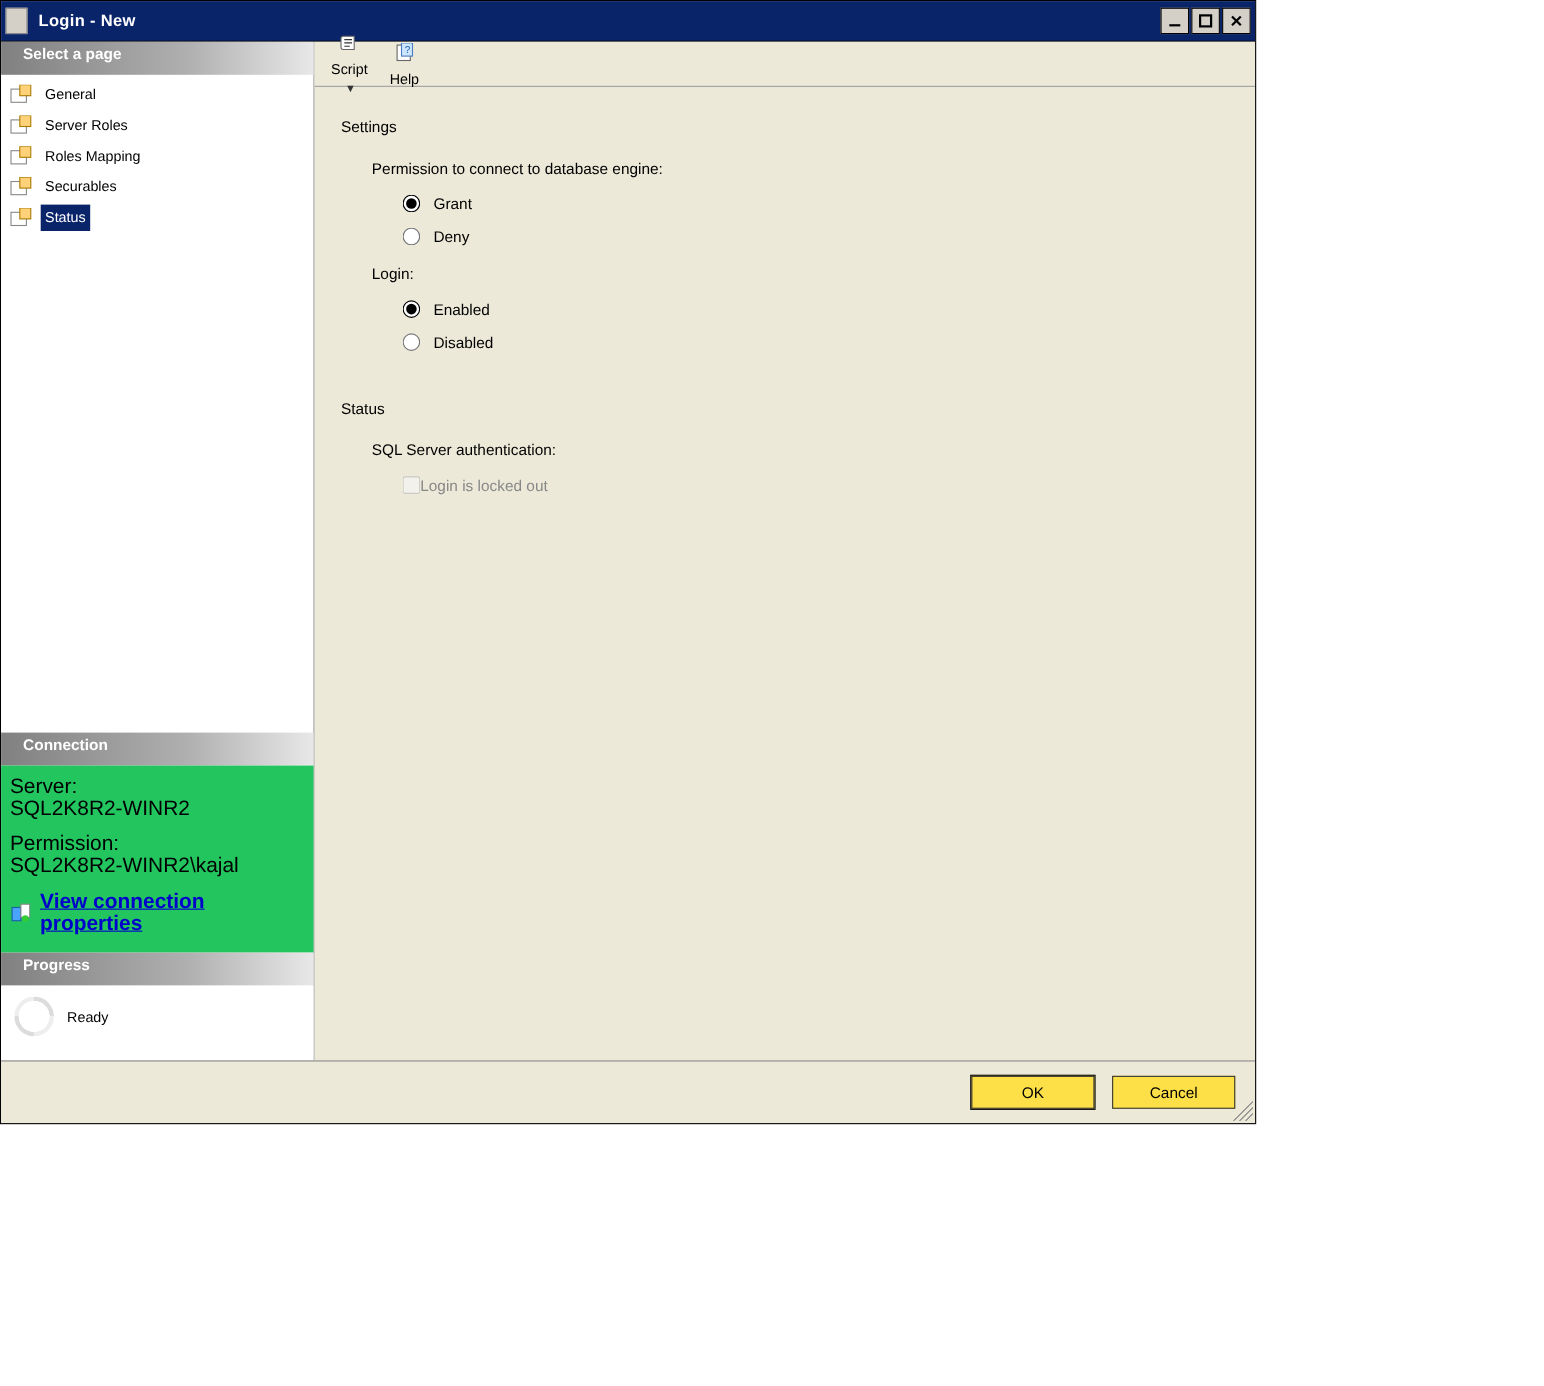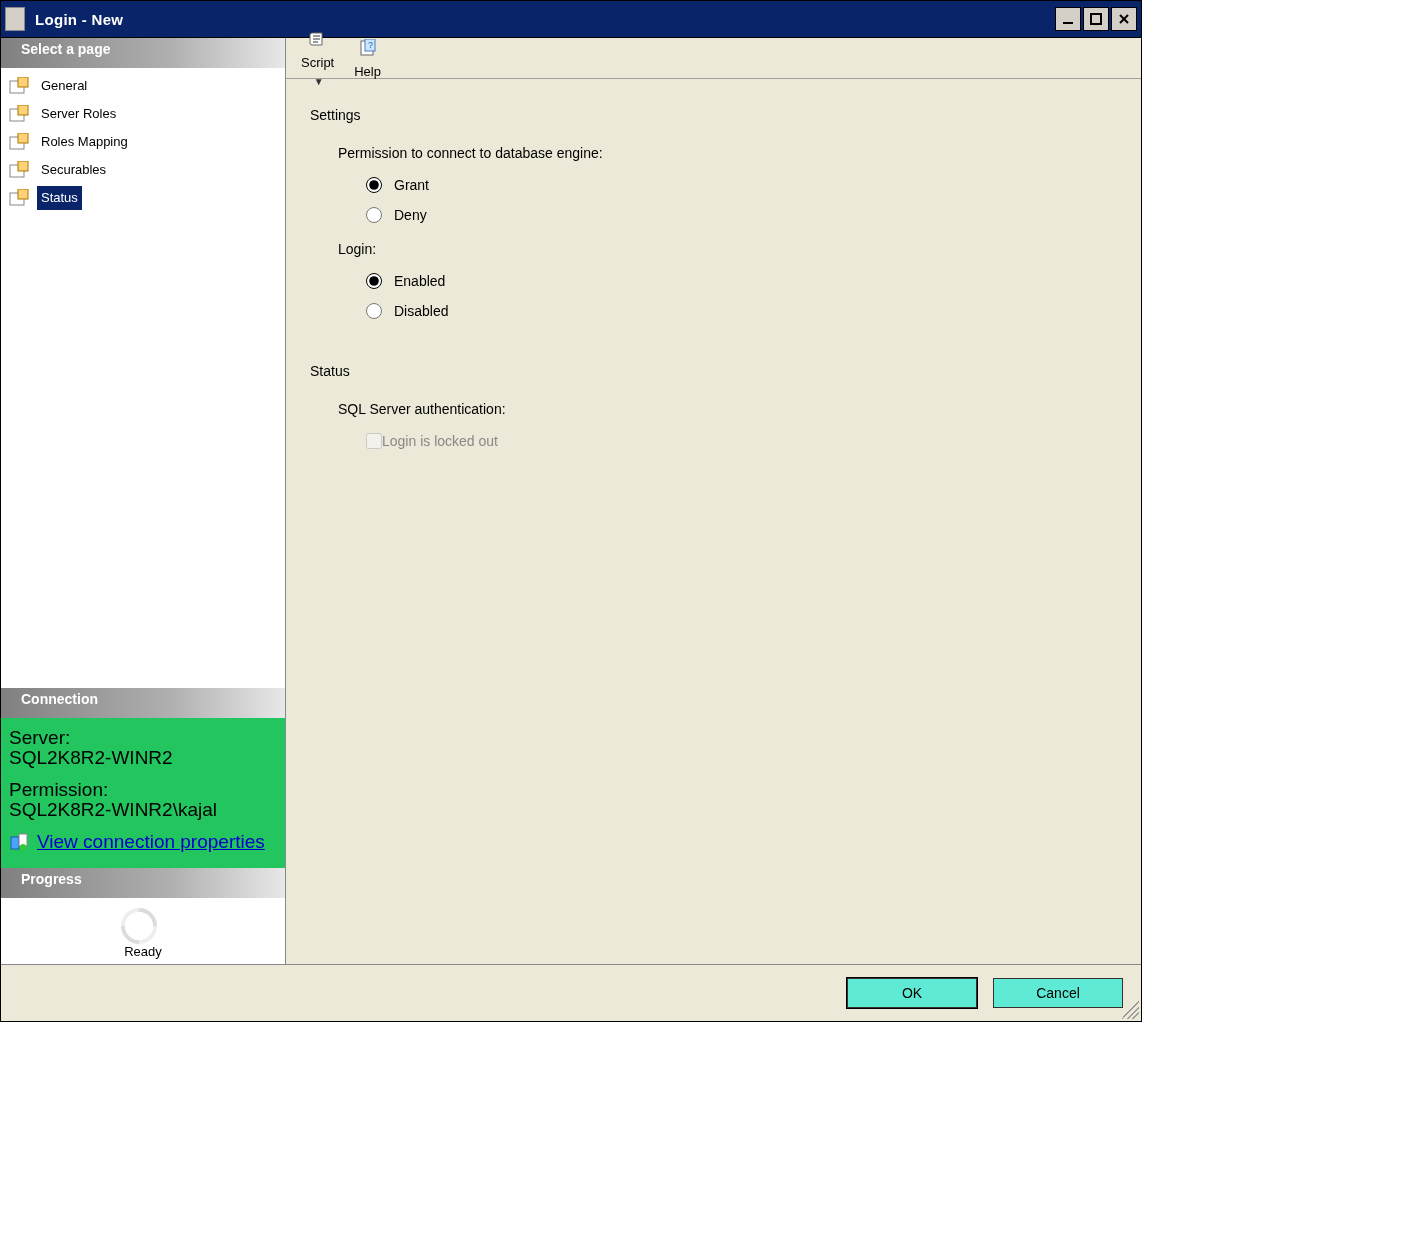--- a/index.html
+++ b/index.html
@@ -87,23 +87,23 @@
   background: #0a246a;
   color: #fff;
 }
 .left-spacer { flex: 1; }
 
 .connection-block { padding: 10px 8px 16px 8px; background: #22c55e; font-size: 19px; line-height: 20px; }
 .connection-block .pair { margin-bottom: 12px; }
 .connection-block a {
   color: #0000cd; text-decoration: underline;
 }
-.conn-link-row { display: flex; align-items: center; gap: 8px; margin-top: 6px; }
-
-.progress-block { padding: 10px 8px 5px 8px; background:#fff; display:flex; align-items:center;flex-direction:column; }
+.conn-link-row { display: flex; align-items: center; gap: 8px; margin-top: 6px; font-weight: bold; }
+
+.progress-block { padding: 10px 8px 22px 8px; background:#fff; display:flex; align-items:center; }
 .spinner {
   width: 36px; height: 36px; margin-right: 12px; margin-left: 4px;
   border-radius: 50%;
   background:
     radial-gradient(circle at center, #fff 55%, transparent 56%),
     conic-gradient(#dcdcdc 0 25%, #eee 0 50%, #dcdcdc 0 75%, #eee 0 100%);
 }
 
 
 .right-panel {
@@ -157,22 +157,22 @@
 
 .bottom-bar {
   border-top: 1px solid #888;
   background: #ece9d8;
   height: 56px;
   display: flex; justify-content: flex-end; align-items: center;
   padding: 0 18px; gap: 16px;
   position: relative;
 }
 .bottom-bar button {
-  width: 130px; height: 30px;
-  background: #5eead4;
+  width: 112px; height: 30px;
+  background: #fde047;
   border: 1px solid #333;
   font-family: inherit; font-size: 14px;
   cursor: pointer;
 }
 .bottom-bar button.primary { box-shadow: 0 0 0 1px #000; }
 .resize-grip {
   position: absolute; right: 2px; bottom: 2px;
   width: 18px; height: 18px;
   background:
     linear-gradient(135deg, transparent 0 50%, #999 50% 55%, transparent 55% 65%, #999 65% 70%, transparent 70% 80%, #999 80% 85%, transparent 85%);

